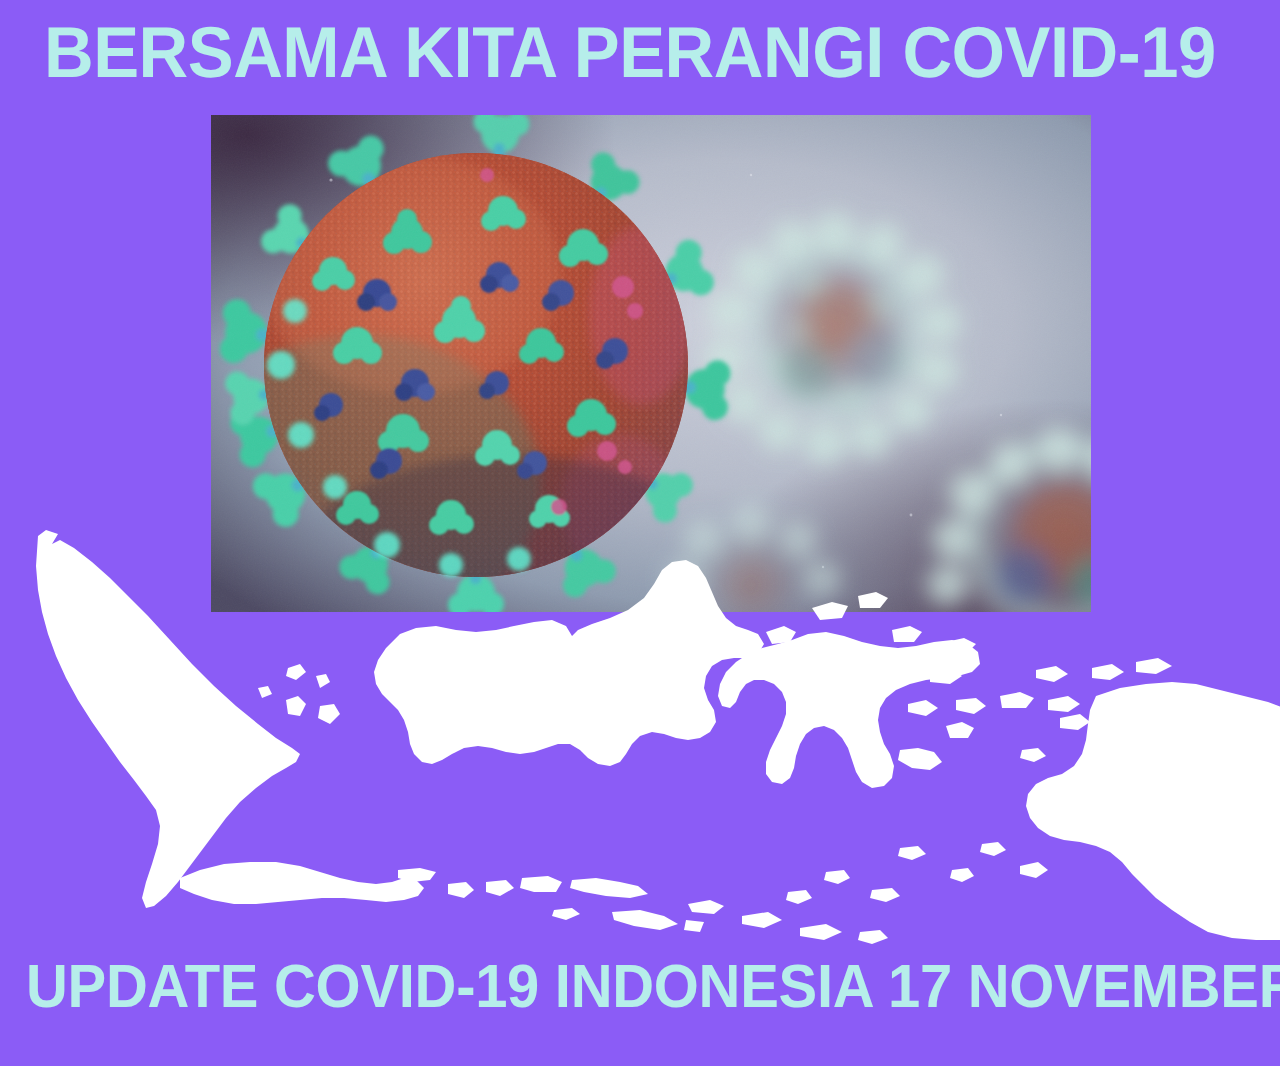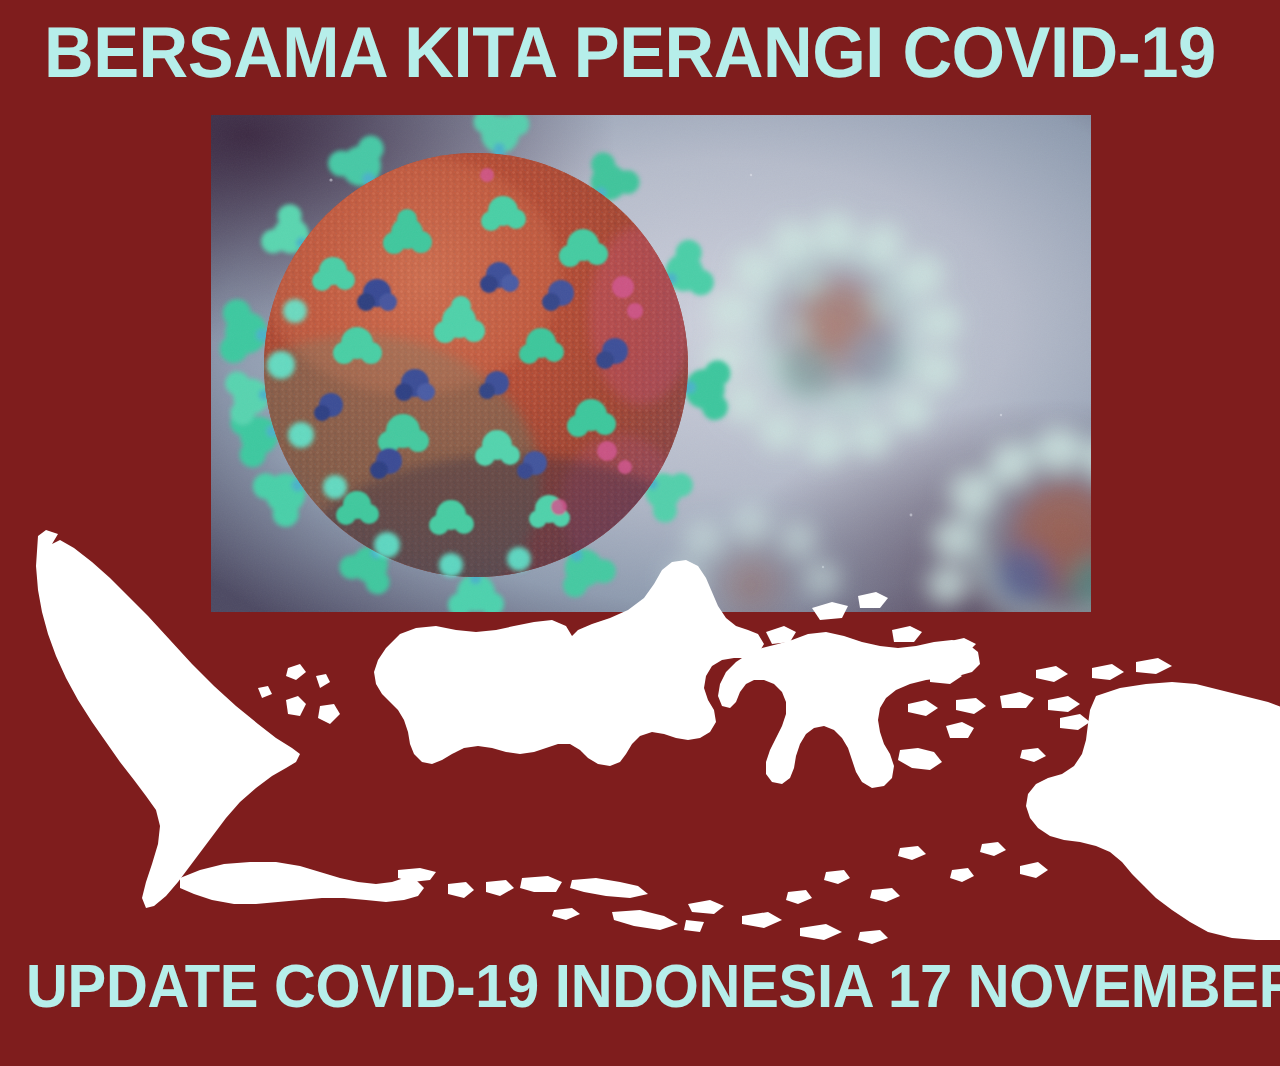--- a/index.html
+++ b/index.html
@@ -10,21 +10,21 @@
   body {
     width: 1280px;
     height: 1066px;
     overflow: hidden;
     font-family: "Liberation Sans", sans-serif;
   }
   #poster {
     position: relative;
     width: 1280px;
     height: 1066px;
-    background: #7f1d1d;
+    background: #8b5cf6;
     overflow: hidden;
   }
 
   
   .headline {
     position: absolute;
     left: 44px;
     top: 14px;
     width: 1200px;
     font-family: "Liberation Sans Narrow", "Liberation Sans", sans-serif;

